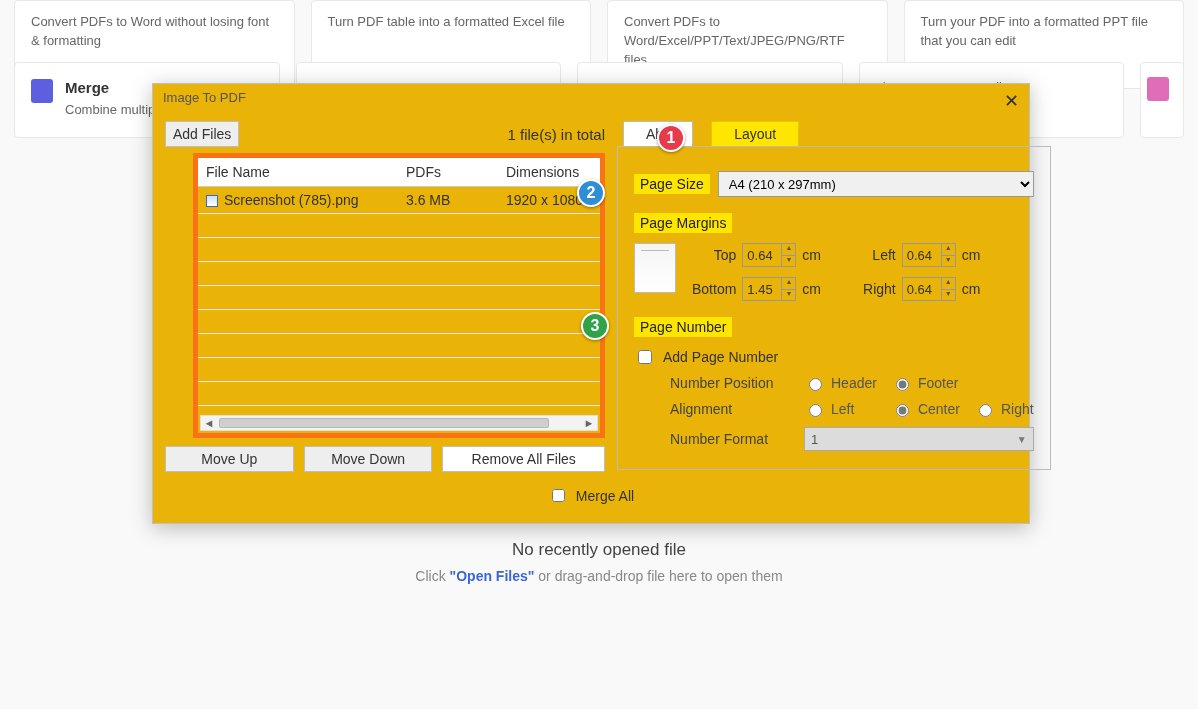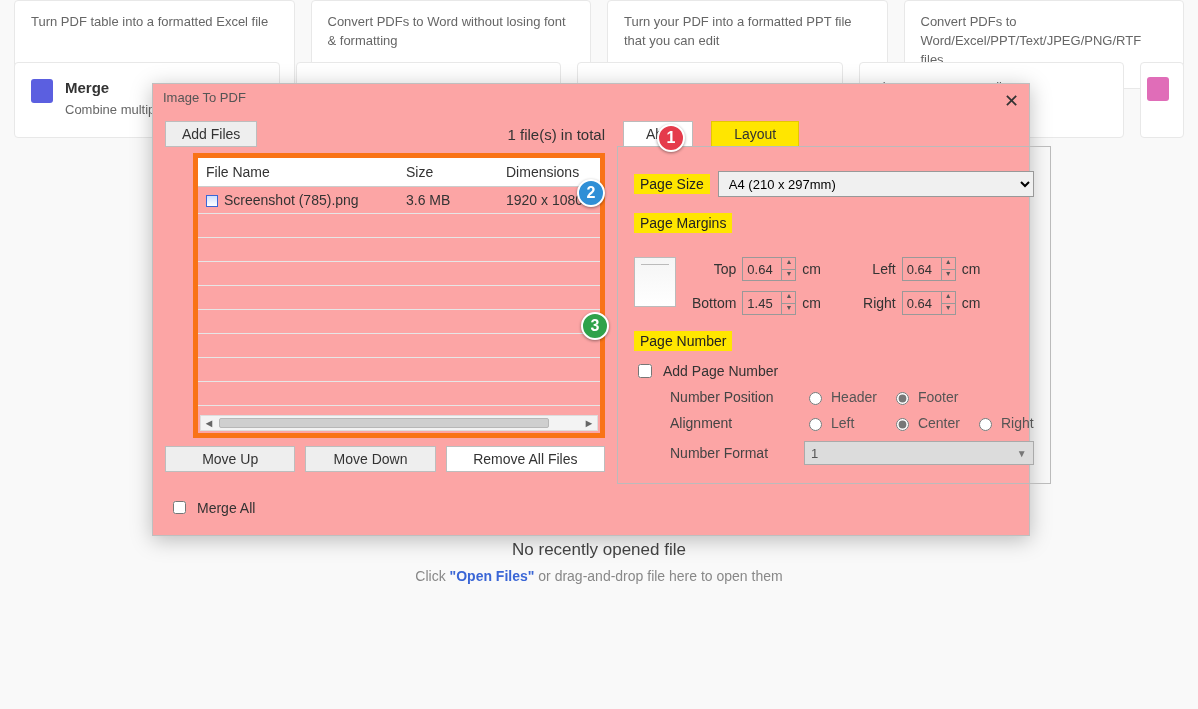--- a/index.html
+++ b/index.html
@@ -11,77 +11,77 @@
   .card2 .title { color:#333; font-weight:600; font-size:15px; margin:0 0 6px 34px;}
   .doc-icon { display:inline-block; width:22px; height:24px; background:#5b5fe0; border-radius:3px; position:relative; vertical-align:middle; margin-right:8px; float:left;}
   .doc-icon.pink { background:#e06db8; float:none; vertical-align:top;}
   .footer-hint { position:absolute; left:0; right:0; top:540px; text-align:center; color:#555;}
   .footer-hint .norecent { font-size:17px; color:#444; margin-bottom:8px;}
   .footer-hint .open { color:#3a66d6; font-weight:600;}
   .footer-hint .rest { color:#888; font-size:14px;}
   .footer-hint .click { color:#888; font-size:14px;}
   
   
-  .dialog { position:absolute; left:152px; top:83px; width:878px; background:#fca5a5; border:1px solid #bfbfbf; box-shadow:0 4px 20px rgba(0,0,0,0.25);}
+  .dialog { position:absolute; left:152px; top:83px; width:878px; background:#eab308; border:1px solid #bfbfbf; box-shadow:0 4px 20px rgba(0,0,0,0.25);}
   .dlg-title { padding:6px 10px; font-size:13px; color:#555; position:relative;}
   .close-x { position:absolute; right:10px; top:6px; font-size:18px; color:#333; cursor:pointer; font-family:Arial;}
   .dlg-body { display:flex; padding:10px 12px 0 12px; gap:12px;}
   .left-pane { flex:0 0 440px; }
   .add-row { display:flex; align-items:center; justify-content:space-between; margin-bottom:6px;}
-  .btn { background:#eee; border:1px solid #bdbdbd; padding:4px 16px; font-size:14px; color:#333; cursor:pointer;}
+  .btn { background:#eee; border:1px solid #bdbdbd; padding:4px 7px; font-size:14px; color:#333; cursor:pointer;}
   .filebox { border:5px solid #f97316; height:285px; position:relative;margin-left:28px;}
   .filetable { width:100%; border-collapse:collapse; table-layout:fixed;}
   .filetable th { text-align:left; font-weight:400; font-size:14px; padding:6px 8px; border-bottom:1px solid #ccc; color:#333; background:#fff;}
   .filetable td { padding:5px 8px; border-bottom:1px solid #e6e6e6; font-size:14px; color:#333; white-space:nowrap;}
   .file-ic { display:inline-block; width:12px; height:12px; border:1px solid #3a66d6; background:linear-gradient(#cfe0ff,#fff); margin-right:6px; vertical-align:middle;}
   .emptyrow td { height:24px;}
   .hscroll { position:absolute; left:2px; right:2px; bottom:2px; height:16px; background:#f3f3f3; border:1px solid #ddd; display:flex; align-items:center;}
   .hscroll .arr { width:16px; text-align:center; color:#666; font-size:11px;}
   .hscroll .thumb { height:10px; background:#cfcfcf; border:1px solid #b7b7b7; border-radius:2px; flex:0 0 330px; margin-left:2px;}
   .btnrow { display:flex; gap:10px; margin-top:8px;}
   .right-pane { flex:1; }
   .tabs { display:flex; align-items:center;}
   .tab { border:1px solid #bbb; border-bottom:none; padding:4px 22px; font-size:14px; color:#333; background:#fff; position:relative; cursor:pointer;}
   .tab.active { background:#ffe600; border-color:#e6c700;}
   .panel { border:1px solid #bbb; padding:14px 16px 18px; }
   .hlabel { background:#ffe600; display:inline-block; padding:2px 6px; font-size:14px; color:#222;}
   .row { display:flex; align-items:center; gap:8px; margin-top:10px;}
   .sel { flex:1; height:26px; border:1px solid #999; background:#f0f0f0; font-size:13px; padding:0 6px;}
   .section-title { margin-top:16px;}
-  .margin-block { display:flex; align-items:flex-start; gap:16px; margin-top:24px;}
+  .margin-block { display:flex; align-items:flex-start; gap:16px; margin-top:10px;}
   .page-thumb { width:42px; height:50px; border:1px solid #bbb; background:linear-gradient(#f5f5f5,#fff); position:relative;}
   .page-thumb::before { content:""; position:absolute; left:6px; right:6px; top:6px; height:3px; background:repeating-linear-gradient(#bbb,#bbb 1px,transparent 1px,transparent 3px);}
   .margin-grid { display:grid; grid-template-columns: auto 54px auto 30px auto 54px auto; row-gap:10px; column-gap:6px; align-items:center; font-size:14px; color:#333;}
   .num { width:54px; height:24px; border:1px solid #999; position:relative; display:flex; align-items:center; padding-left:4px; font-size:13px;}
   .spin { position:absolute; right:0; top:0; bottom:0; width:14px; border-left:1px solid #999; display:flex; flex-direction:column;}
   .spin div { flex:1; font-size:7px; text-align:center; line-height:1; color:#555; border-bottom:1px solid #999;}
   .spin div:last-child { border-bottom:none;}
   .chk { display:flex; align-items:center; gap:8px; margin-top:10px; font-size:14px;}
   .chk input { width:14px; height:14px;}
   .optgrid { display:grid; grid-template-columns: 120px auto auto auto; row-gap:10px; column-gap:14px; align-items:center; font-size:14px; color:#444; margin-left:36px; margin-top:8px;}
   .radio { display:flex; align-items:center; gap:6px; color:#555;}
   .radio input { accent-color:#777;}
   .nf { grid-column: 2 / span 3; height:24px; border:1px solid #aaa; background:#dcdcdc; color:#555; font-size:13px; padding:2px 6px; display:flex; align-items:center; justify-content:space-between;}
-  .dlg-footer { display:flex; justify-content:space-between; align-items:center; padding:14px 16px 18px;}
+  .dlg-footer { display:flex; justify-content:space-between; align-items:center; padding:14px 0 18px;flex-direction:column;}
   .check-merge { display:flex; align-items:center; gap:8px; font-size:14px;}
   .footer-btns { display:flex; gap:10px;}
   .footer-btns .btn { padding:5px 18px;}
   .annot { position:absolute; width:28px; height:28px; border-radius:50%; color:#fff; font-weight:bold; font-size:16px; display:flex; align-items:center; justify-content:center; border:2px solid #fff; box-shadow:0 1px 3px rgba(0,0,0,.4);}
   .annot.a1 { background:#e53b4b;}
   .annot.a2 { background:#2f8fd6;}
   .annot.a3 { background:#2fa24a;}
 </style>
 </head>
 <body>
 
 <div class="bg-cards">
+  <div class="card"><span>Convert PDFs to Word without losing font &amp; formatting</span></div>
   <div class="card"><span>Turn PDF table into a formatted Excel file</span></div>
-  <div class="card"><span>Convert PDFs to Word without losing font &amp; formatting</span></div>
+  <div class="card"><span>Convert PDFs to Word/Excel/PPT/Text/JPEG/PNG/RTF files</span></div>
   <div class="card"><span>Turn your PDF into a formatted PPT file that you can edit</span></div>
-  <div class="card"><span>Convert PDFs to Word/Excel/PPT/Text/JPEG/PNG/RTF files</span></div>
 </div>
 
 <div class="card-row2">
   <div class="card2">
     <span class="doc-icon"></span>
     <div class="title">Merge</div>
     <div style="margin-left:34px;">Combine multiple new PDF file</div>
   </div>
   <div class="card2"></div>
   <div class="card2"></div>
@@ -115,21 +115,21 @@
       <div class="filebox">
         <table class="filetable">
           <colgroup>
               <col style="width:200px">
               <col style="width:100px">
               <col>
             </colgroup>
           <thead>
               <tr>
             <th>File Name</th>
-            <th>Size</th>
+            <th>PDFs</th>
             <th>Dimensions</th>
           </tr>
             </thead>
           <tbody>
             <tr>
               <td><span class="file-ic"></span><span>Screenshot (785).png</span></td>
               <td>3.6 MB</td>
               <td>1920 x 1080</td>
             </tr>
             <tr class="emptyrow">

